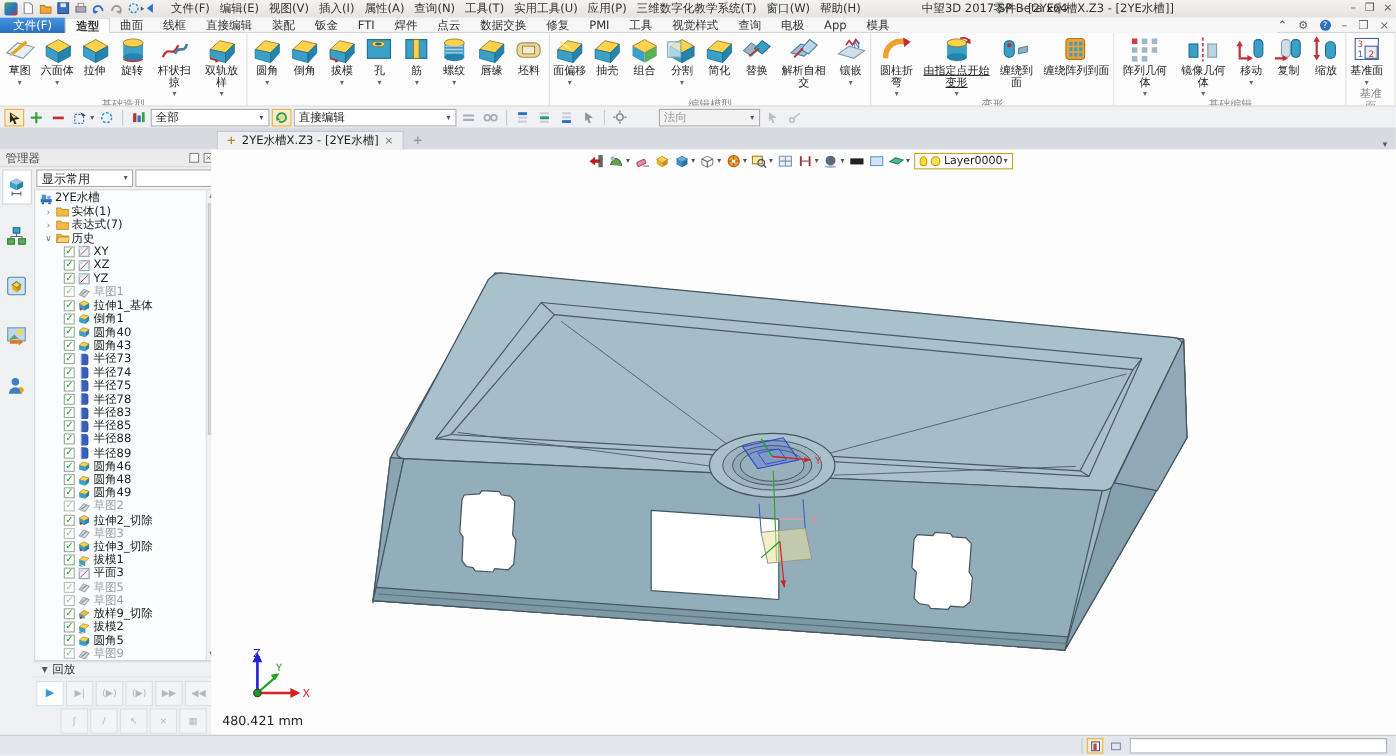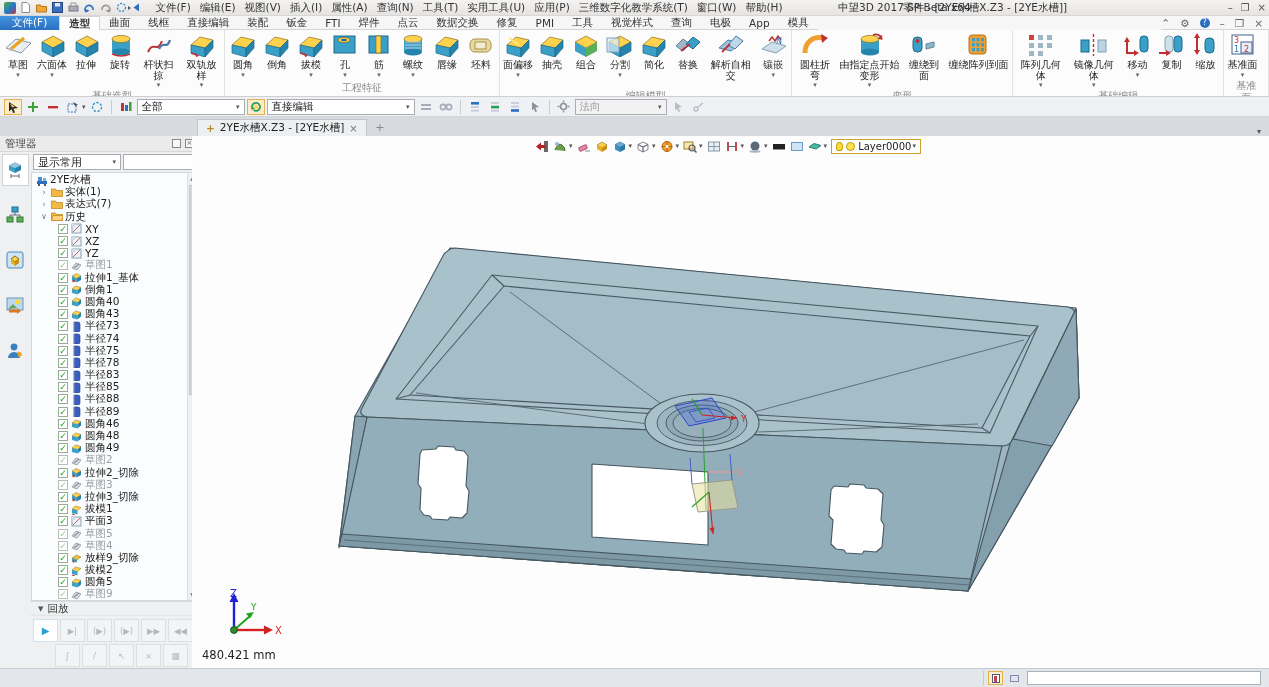--- a/index.html
+++ b/index.html
@@ -328,21 +328,20 @@
         </div>
         <div class="ritem">
           <span><svg width="29" height="25" viewBox="0 0 29 25">
               <rect x="4" y="7" width="21" height="13" rx="5" fill="#e8d9a0" stroke="#a89048"></rect>
               <rect x="9" y="10" width="11" height="7" fill="#f4ecd0" stroke="#a89048"></rect>
             </svg></span>
           <div class="rlabel">坯料</div>
           <div class="rdd"></div>
         </div>
       </div>
-      <div class="rglabel">工程特征</div>
     </div>
     <div class="rgroup">
       <div class="ritems">
         <div class="ritem">
           <span><svg width="29" height="25" viewBox="0 0 29 25">
               <polygon points="4,13 13,5 26,8 18,16" fill="#ffd24d" stroke="#8a6d1a" stroke-width="0.7"></polygon>
               <polygon points="4,13 18,16 18,25 4,21" fill="#3aa0c8" stroke="#1d6a8d" stroke-width="0.7"></polygon>
               <polygon points="26,8 18,16 18,25 26,16" fill="#2484ad" stroke="#1d6a8d" stroke-width="0.7"></polygon>
               <line x1="6" y1="6" x2="16" y2="13" stroke="#ffe780" stroke-width="2"></line>
             </svg></span>
@@ -427,21 +426,21 @@
           <div class="rdd">▾</div>
         </div>
         <div class="ritem">
           <span><svg width="29" height="25" viewBox="0 0 29 25">
               <rect x="6" y="7" width="18" height="13" fill="#3aa0c8"></rect>
               <ellipse cx="15" cy="20" rx="9" ry="3.6" fill="#2484ad"></ellipse>
               <ellipse cx="15" cy="7" rx="9" ry="3.6" fill="#ffd24d" stroke="#8a6d1a" stroke-width="0.7"></ellipse>
               <path d="M18,3 a6,5 0 0 1 8,2" fill="none" stroke="#c03030" stroke-width="1.8"></path>
               <path d="M27,3 l0.5,5 l-5,-1.5 Z" fill="#c03030"></path>
             </svg></span>
-          <div class="rlabel" style="white-space: normal; width: 62px;">由指定点开始变形</div>
+          <div class="rlabel" style="white-space: normal; width: 62px; text-decoration: underline;">由指定点开始变形</div>
           <div class="rdd">▾</div>
         </div>
         <div class="ritem">
           <span><svg width="29" height="25" viewBox="0 0 29 25">
               <rect x="3" y="5" width="9" height="15" rx="4" fill="#3aa0c8" stroke="#1d6a8d"></rect>
               <circle cx="7.5" cy="9" r="2" fill="#c03030"></circle>
               <path d="M16,12 l8,-2 v5 l-8,2 Z" fill="#8fb4c8" stroke="#5a87a0"></path>
             </svg></span>
           <div class="rlabel">缠绕到面</div>
           <div class="rdd"></div>
@@ -638,21 +637,21 @@
       <svg width="13" height="13" viewBox="0 0 13 13">
         <circle cx="6.5" cy="6.5" r="3" fill="none" stroke="#8a929a" stroke-width="1.6"></circle>
         <g stroke="#8a929a" stroke-width="1.4">
           <line x1="6.5" y1="0.5" x2="6.5" y2="2.5"></line>
           <line x1="6.5" y1="10.5" x2="6.5" y2="12.5"></line>
           <line x1="0.5" y1="6.5" x2="2.5" y2="6.5"></line>
           <line x1="10.5" y1="6.5" x2="12.5" y2="6.5"></line>
         </g>
       </svg>
     </div>
-    <div class="combo grayed" style="width: 92px;">
+    <div class="combo grayed" style="width: 92px; margin-left: 24px;">
       <span>法向</span>
       <span class="dd">▾</span>
     </div>
     <div class="tbtn">
       <svg width="12" height="12" viewBox="0 0 12 12">
         <path d="M3,1 L10,6 L6.5,6.6 L8,10.5 L6.2,11 L5,7.4 L3,9.4 Z" fill="#b8bec4"></path>
       </svg>
     </div>
     <div class="tbtn">
       <svg width="12" height="12" viewBox="0 0 12 12">

